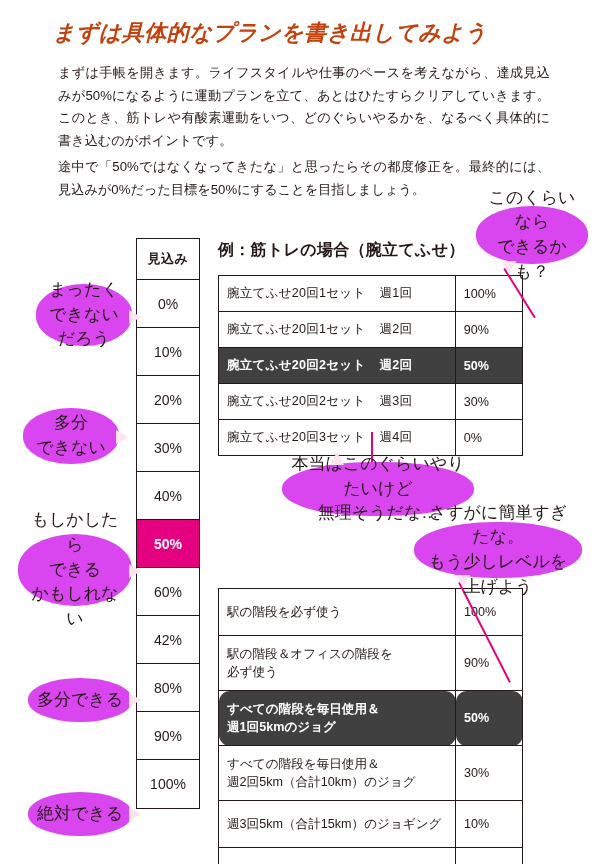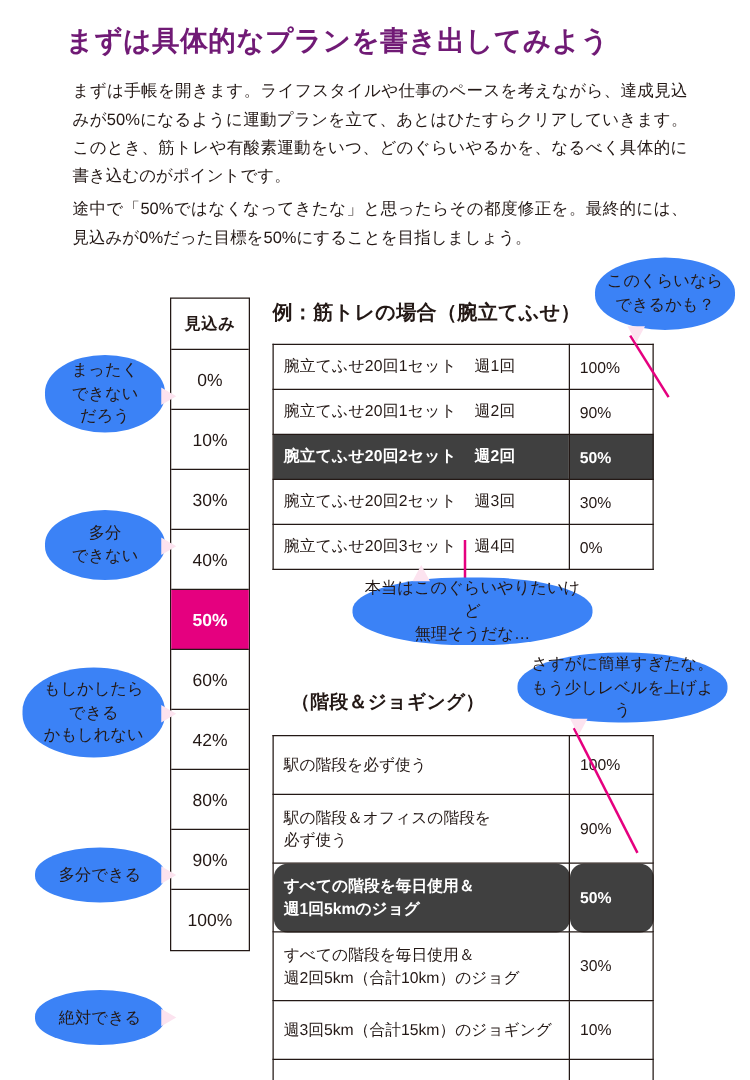--- a/index.html
+++ b/index.html
@@ -21,22 +21,23 @@
     height: 864px;
   }
   .title {
     position: absolute;
     left: 0;
     top: 18px;
     width: 540px;
     text-align: center;
     font-size: 22px;
     font-weight: bold;
-    color: #701a75;
+    color: #c2410c;
     letter-spacing: 0.5px;
+    font-style: italic;
   }
   .intro {
     position: absolute;
     left: 58px;
     top: 62px;
     width: 492px;
     font-size: 13.2px;
     line-height: 1.72;
     color: #231815;
     text-align: justify;
@@ -122,40 +123,40 @@
   #table1 td.lbl { width: 240px; letter-spacing: 0.2px; }
   #table1 td.lbl .freq { display: inline-block; margin-left: 14px; }
   #table2 { left: 218px; top: 588px; width: 305px; }
   #table2 td.lbl { width: 240px; line-height: 1.45; padding-top: 4px; padding-bottom: 4px; }
   #table2 td { height: 38px; border-radius: 11px; }
   #table2 td.two { height: 46px; }
 
   
   .bubble {
     position: absolute;
-    background: #3b82f6;
-    color: #231815;
-    font-size: 13px;
+    background: #d946ef;
+    color: #231815;
+    font-size: 17px;
     line-height: 1.45;
     text-align: center;
     border-radius: 50% / 48%;
     display: flex;
     align-items: center;
     justify-content: center;
     padding: 6px 8px;
     box-sizing: border-box;
   }
   .bubble .tail {
     position: absolute;
     width: 0;
     height: 0;
   }
   
   #b-left1 { left: 36px; top: 284px; width: 96px; height: 62px; }
-  #b-left2 { left: 36px; top: 408px; width: 96px; height: 56px; }
+  #b-left2 { left: 23px; top: 408px; width: 96px; height: 56px; }
   #b-left3 { left: 18px; top: 534px; width: 114px; height: 72px; }
   #b-left4 { left: 28px; top: 678px; width: 104px; height: 44px; }
   #b-left5 { left: 28px; top: 792px; width: 104px; height: 44px; }
 
   #b-left1 .tail { right: -9px; top: 26px; border-top: 7px solid transparent; border-bottom: 7px solid transparent; border-left: 12px solid #fce3ef; }
   #b-left2 .tail { right: -9px; top: 22px; border-top: 7px solid transparent; border-bottom: 7px solid transparent; border-left: 12px solid #fce3ef; }
   #b-left3 .tail { right: -9px; top: 30px; border-top: 7px solid transparent; border-bottom: 7px solid transparent; border-left: 12px solid #fce3ef; }
   #b-left4 .tail { right: -9px; top: 15px; border-top: 7px solid transparent; border-bottom: 7px solid transparent; border-left: 12px solid #fce3ef; }
   #b-left5 .tail { right: -9px; top: 15px; border-top: 7px solid transparent; border-bottom: 7px solid transparent; border-left: 12px solid #fce3ef; }
 
@@ -186,20 +187,21 @@
 
   <div class="intro">
     <p>まずは手帳を開きます。ライフスタイルや仕事のペースを考えながら、達成見込みが50%になるように運動プランを立て、あとはひたすらクリアしていきます。このとき、筋トレや有酸素運動をいつ、どのぐらいやるかを、なるべく具体的に書き込むのがポイントです。</p>
     <p>途中で「50%ではなくなってきたな」と思ったらその都度修正を。最終的には、見込みが0%だった目標を50%にすることを目指しましょう。</p>
   </div>
 
   <div class="scale">
     <div class="scale-head">見込み</div>
     <div class="scale-cell">0%</div>
     <div class="scale-cell">10%</div>
+    <div class="scale-cell">20%</div>
     <div class="scale-cell">30%</div>
     <div class="scale-cell">40%</div>
     <div class="scale-cell hl">50%</div>
     <div class="scale-cell">60%</div>
     <div class="scale-cell">42%</div>
     <div class="scale-cell">80%</div>
     <div class="scale-cell">90%</div>
     <div class="scale-cell">100%</div>
   </div>
 
@@ -223,21 +225,20 @@
       <td class="lbl"><span>腕立てふせ20回2セット</span><span class="freq">週3回</span></td>
       <td class="pct">30%</td>
     </tr>
     <tr>
       <td class="lbl"><span>腕立てふせ20回3セット</span><span class="freq">週4回</span></td>
       <td class="pct">0%</td>
     </tr>
   </tbody>
     </table>
 
-  <div class="sec-head" id="sec2-head2">（階段＆ジョギング）</div>
 
   <table class="data" id="table2">
     <tbody>
         <tr>
       <td class="lbl"><span>駅の階段を必ず使う</span></td>
       <td class="pct">100%</td>
     </tr>
     <tr>
       <td class="lbl two"><span>駅の階段＆オフィスの階段を</span><br><span>必ず使う</span></td>
       <td class="pct two">90%</td>

